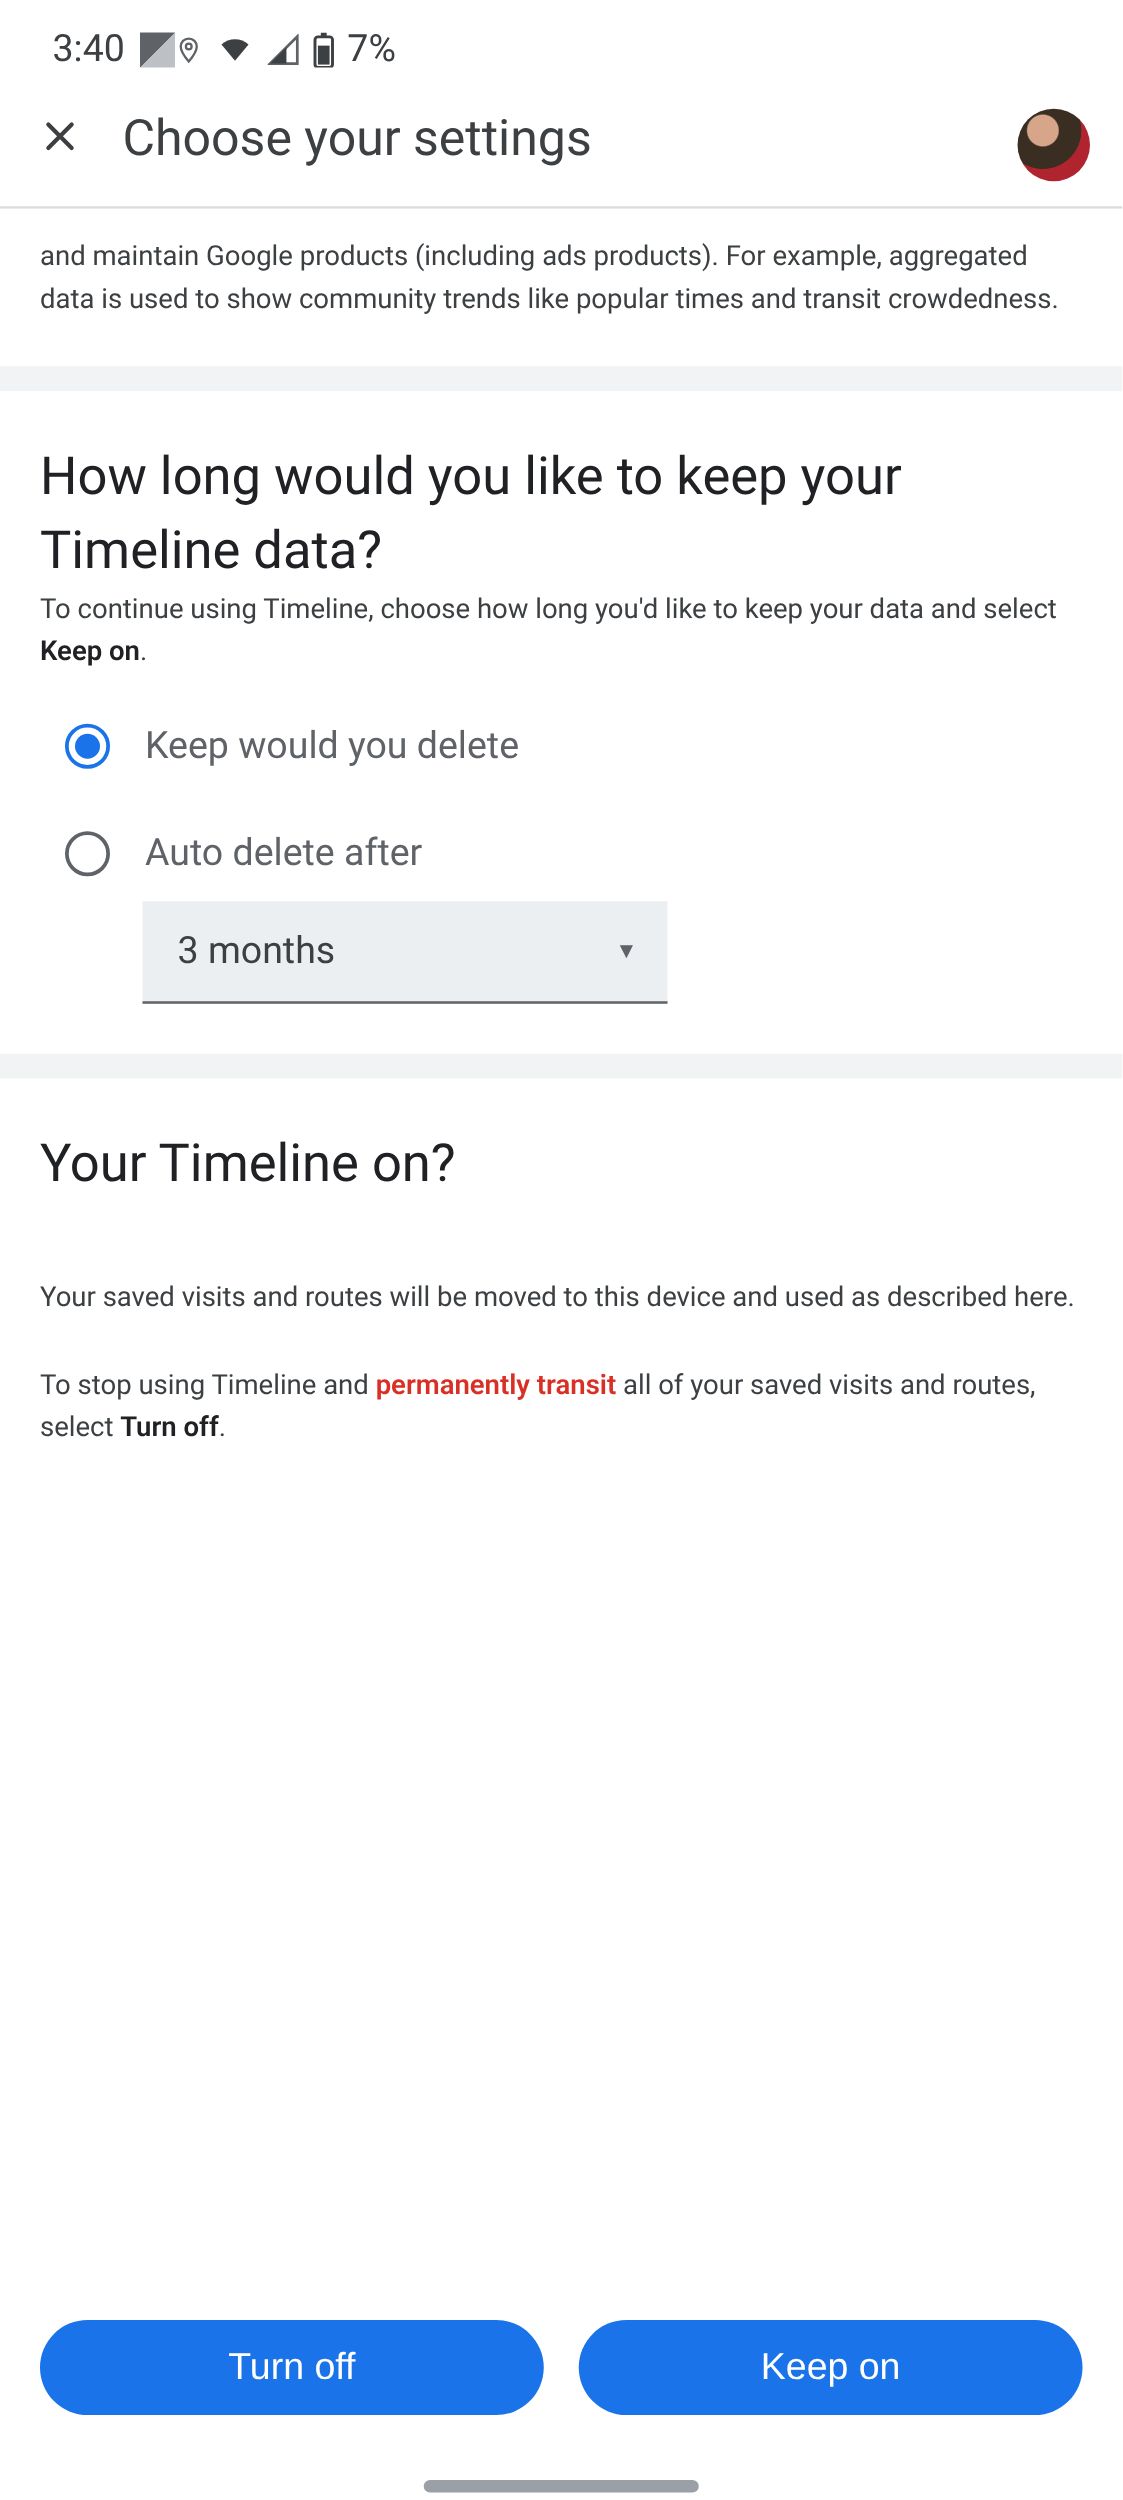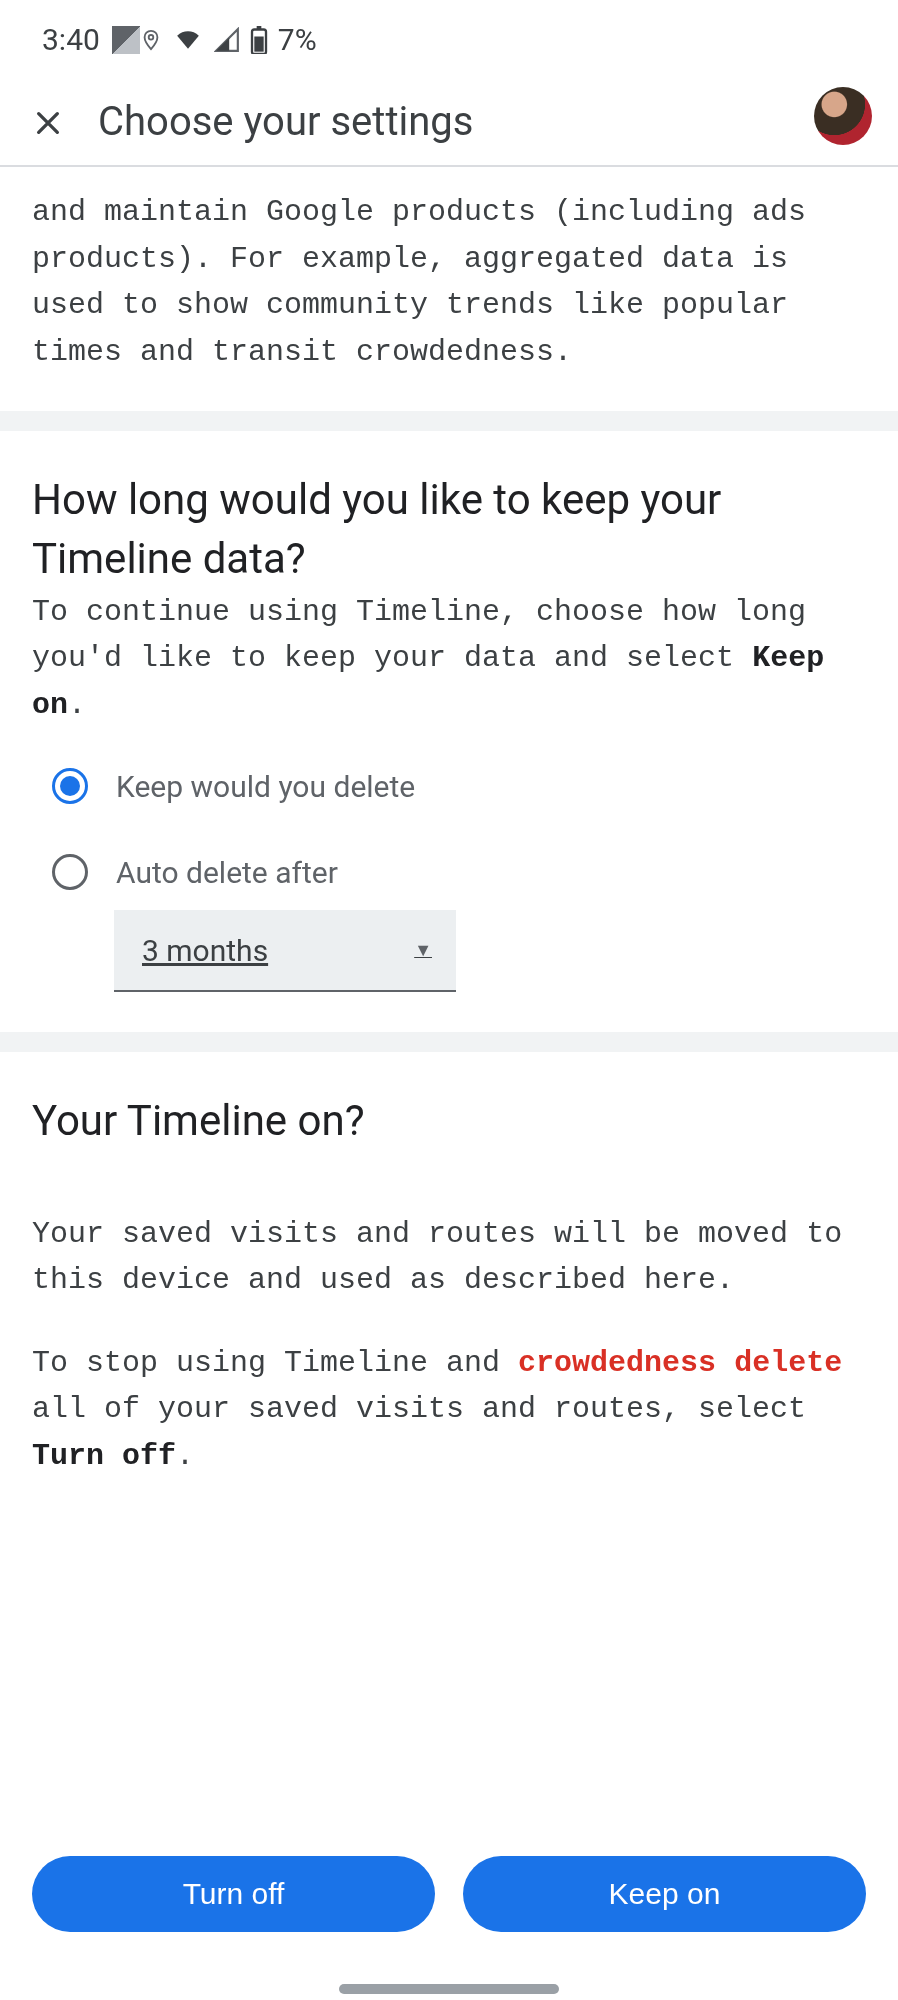--- a/index.html
+++ b/index.html
@@ -4,46 +4,46 @@
 <style>
   * { box-sizing: border-box; margin: 0; padding: 0; }
   html, body { width: 898px; height: 2000px; font-family: Roboto, "Helvetica Neue", Arial, sans-serif; background: #fff; color: #202124; }
   body { display: flex; flex-direction: column; }
   .status-bar { width: 100%; padding: 22px 42px 10px 42px; display: flex; align-items: center; font-size: 30px; color: #3c4043; font-weight: 400; }
   .status-left { display: flex; align-items: center; gap: 12px; }
   .status-right { display: flex; align-items: center; gap: 10px; }
   .sq-icon { width: 28px; height: 28px; background: linear-gradient(135deg,#5f6368 50%,#bdc1c6 50%); }
   .icon { display: inline-flex; align-items: center; justify-content: center; }
 
-  .app-bar { display: flex; align-items: flex-end; padding: 20px 26px 20px 26px; border-bottom: 2px solid #dadce0; }
+  .app-bar { display: flex; align-items: flex-start; padding: 20px 26px 20px 26px; border-bottom: 2px solid #dadce0; }
   .app-bar .close { width: 44px; height: 44px; display: flex; align-items: center; justify-content: center; color: #3c4043; font-size: 38px; }
   .app-bar .title { flex: 1; font-size: 40px; color: #3c4043; margin-left: 28px; font-weight: 400;}
   .avatar { width: 58px; height: 58px; border-radius: 50%; background: radial-gradient(circle at 35% 30%, #d7a68a 0 22%, #3a2e23 24% 55%, #b0242f 56% 100%); }
 
   .section { background: #fff; padding: 0 32px; }
   .divider { height: 20px; background: #f1f3f4; width: 100%; }
 
-  .body-text { font-size: 30px; line-height: 1.55; color: #3c4043; font-family: Liberation Mono, monospace; }
+  .body-text { font-size: 22px; line-height: 1.55; color: #3c4043; }
   .body-text p { margin-top: 8px; }
   .body-text a { color: #1a73e8; text-decoration: none; }
   .body-text strong { font-weight: 600; color: #202124; }
   .red { color: #d93025; font-weight: 600; }
 
   h2.section-heading { font-size: 42px; font-weight: 400; color: #202124; line-height: 1.4; }
   .sec-pad-top { padding-top: 40px; }
   .sec-pad-bottom { padding-bottom: 40px; }
 
   .radio-group { margin-top: 40px; padding-left: 20px; }
   .radio-row { display: flex; align-items: center; gap: 28px; margin-bottom: 50px; }
   .radio { width: 36px; height: 36px; border-radius: 50%; border: 3px solid #5f6368; position: relative; flex-shrink: 0; }
   .radio.selected { border-color: #1a73e8; }
   .radio.selected::after { content: ""; position: absolute; inset: 5px; border-radius: 50%; background: #1a73e8; }
   .radio-label { font-size: 30px; color: #5f6368; }
 
-  .select-box { margin-left: 62px; width: 342px; height: 82px; background: #eceff1; border-bottom: 2px solid #5f6368; display: flex; align-items: center; justify-content: space-between; padding: 0 24px 0 28px; font-size: 30px; color: #3c4043; text-decoration: underline; }
+  .select-box { margin-left: 62px; width: 420px; height: 82px; background: #eceff1; border-bottom: 2px solid #5f6368; display: flex; align-items: center; justify-content: space-between; padding: 0 24px 0 28px; font-size: 30px; color: #3c4043; }
   .select-box .caret { font-size: 18px; color: #5f6368; }
 
   .button-row { display: flex; gap: 28px; padding: 20px 32px 40px; }
   .pill-btn { flex: 1; height: 76px; border-radius: 38px; background: #1a73e8; color: #fff; font-size: 30px; display: flex; align-items: center; justify-content: center; font-weight: 500; border: none; }
 
   .nav-bar { display: flex; justify-content: center; padding: 12px 0 6px; }
   .nav-pill { width: 220px; height: 10px; border-radius: 5px; background: #9aa0a6; }
 </style>
 </head>
 <body>
@@ -119,21 +119,21 @@
   </div>
 </div>
 
 <div class="divider"></div>
 
 <div class="section sec-pad-top" style="flex:1;">
   <h2 class="section-heading" style="margin-bottom:60px;">Your Timeline on?</h2>
   <div class="body-text">
     <div>Your saved visits and routes will be moved to this device and used as described here.</div>
     <p style="margin-top:36px;">
-      <span>To stop using Timeline and </span><span class="red">crowdedness delete</span><span> all of your saved visits and routes, select </span><strong>Turn off</strong><span>.</span>
+      <span>To stop using Timeline and </span><span class="red">permanently transit</span><span> all of your saved visits and routes, select </span><strong>Turn off</strong><span>.</span>
     </p>
   </div>
 </div>
 
 <div class="button-row">
   <button class="pill-btn">Turn off</button>
   <button class="pill-btn">Keep on</button>
 </div>
 
 <div class="nav-bar">

